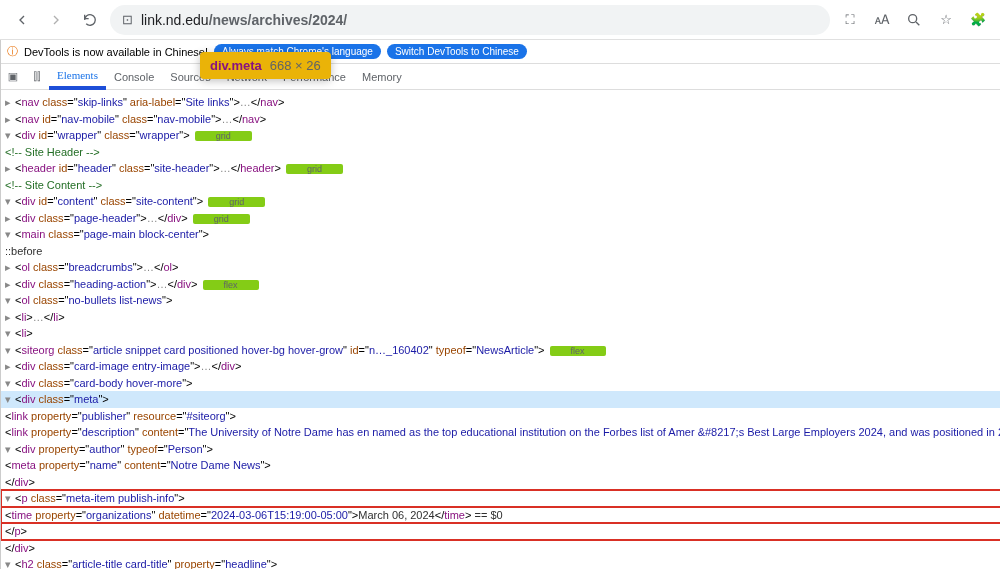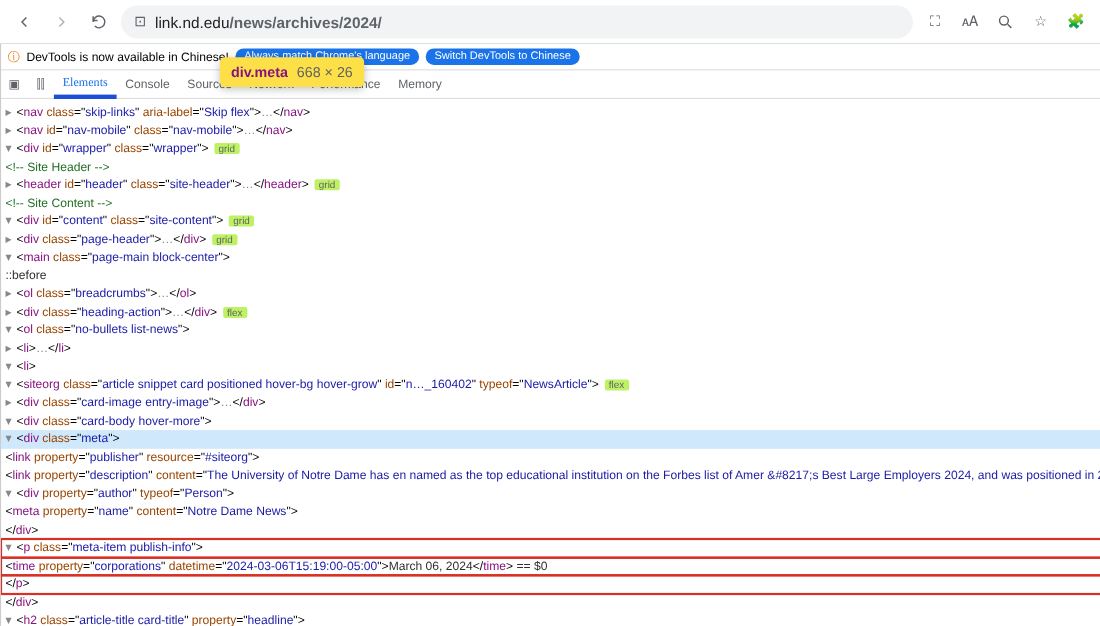--- a/index.html
+++ b/index.html
@@ -9,21 +9,21 @@
 .chrome-bar { height:40px; display:flex; align-items:center; padding:0 8px; gap:6px; background:#fff; border-bottom:1px solid #e0e0e0; }
 .chrome-bar .nav-btn { width:28px; height:28px; display:flex; align-items:center; justify-content:center; color:#5f6368; border-radius:50%; cursor:pointer; }
 .url-bar { flex:1; height:30px; background:#f1f3f4; border-radius:15px; display:flex; align-items:center; padding:0 12px; gap:8px; color:#202124; font-size:14px; }
 .url-bar .favicon { font-size:13px; color:#5f6368; }
 .url-bar .domain { color:#202124; }
 .url-bar .path { color:#5f6368;font-weight:bold; }
 .chrome-right { display:flex; gap:4px; }
 .chrome-right .icon-btn { width:28px; height:28px; display:flex; align-items:center; justify-content:center; color:#5f6368; }
 
 
-.tooltip { position:absolute; top:52px; left:200px; background:#fde047; border-radius:4px; padding:6px 10px; box-shadow:0 2px 8px rgba(0,0,0,0.25); font-size:13px; z-index:100; }
+.tooltip { position:absolute; top:52px; left:200px; background:#eab308; border-radius:4px; padding:6px 10px; box-shadow:0 2px 8px rgba(0,0,0,0.25); font-size:13px; z-index:100; }
 .tooltip .tag { color:#881280; font-weight:600; }
 .tooltip .dims { color:#5f6368; margin-left:8px; }
 
 
 .split { display:flex; height:529px; }
 .left { width:578px; overflow:hidden; position:relative; }
 .right { flex:1; border-left:1px solid #ccc; display:flex; flex-direction:column; font-family:Menlo,Consolas,monospace; font-size:11px; }
 
 
 .dt-header { height:24px; display:flex; align-items:center; padding:0 6px; gap:6px; border-bottom:1px solid #ddd; font-size:11px; font-family:-apple-system,Arial,sans-serif; }
@@ -39,21 +39,21 @@
 
 .dom { flex:1; overflow:auto; padding:4px 0; line-height:1.5; }
 .dom .r { white-space:nowrap; padding-left:4px; }
 .dom .ar { color:#888; display:inline-block; width:10px; }
 .dom .tag { color:#881280;text-align:center; }
 .dom .attr { color:#994500; }
 .dom .val { color:#1a1aa6; }
 .dom .cmt { color:#236e25; }
 .dom .txt { color:#303030; }
 .dom .ell { color:#888; }
-.dom .badge { background:#bef264; color:#5f6368; font-size:9px; padding:0 4px; border-radius:2px; margin-left:2px; }
+.dom .badge { background:#84cc16; color:#5f6368; font-size:9px; padding:0 21px; border-radius:2px; margin-left:2px; }
 .dom .sel { background:#cfe8fc; }
 .dom .boxed { outline:2px solid #d93025; outline-offset:-1px; }
 .i1{padding-left:14px}.i2{padding-left:24px}.i3{padding-left:34px}.i4{padding-left:44px}.i5{padding-left:54px}.i6{padding-left:64px}.i7{padding-left:74px}.i8{padding-left:84px}.i9{padding-left:94px}.i10{padding-left:104px}
 svg{display:block}
 </style>
 </head>
 <body>
 
 <div class="chrome-bar">
   <div class="nav-btn">
@@ -115,21 +115,21 @@
       <div class="tab active">Elements</div>
       <div class="tab">Console</div>
       <div class="tab">Sources</div>
       <div class="tab">Network</div>
       <div class="tab">Performance</div>
       <div class="tab">Memory</div>
 
     </div>
 
     <div class="dom">
-      <div class="r i1"><span class="ar">▸</span>&lt;<span class="tag">nav</span> <span class="attr">class</span>="<span class="val">skip-links</span>" <span class="attr">aria-label</span>="<span class="val">Skip flex</span>"&gt;<span class="ell">…</span>&lt;/<span class="tag">nav</span>&gt;</div>
+      <div class="r i1"><span class="ar">▸</span>&lt;<span class="tag">nav</span> <span class="attr">class</span>="<span class="val">skip-links</span>" <span class="attr">aria-label</span>="<span class="val">Site links</span>"&gt;<span class="ell">…</span>&lt;/<span class="tag">nav</span>&gt;</div>
       <div class="r i1"><span class="ar">▸</span>&lt;<span class="tag">nav</span> <span class="attr">id</span>="<span class="val">nav-mobile</span>" <span class="attr">class</span>="<span class="val">nav-mobile</span>"&gt;<span class="ell">…</span>&lt;/<span class="tag">nav</span>&gt;</div>
       <div class="r i1"><span class="ar">▾</span>&lt;<span class="tag">div</span> <span class="attr">id</span>="<span class="val">wrapper</span>" <span class="attr">class</span>="<span class="val">wrapper</span>"&gt; <span class="badge">grid</span></div>
       <div class="r i2"><span class="cmt">&lt;!-- Site Header --&gt;</span></div>
       <div class="r i2"><span class="ar">▸</span>&lt;<span class="tag">header</span> <span class="attr">id</span>="<span class="val">header</span>" <span class="attr">class</span>="<span class="val">site-header</span>"&gt;<span class="ell">…</span>&lt;/<span class="tag">header</span>&gt; <span class="badge">grid</span></div>
       <div class="r i2"><span class="cmt">&lt;!-- Site Content --&gt;</span></div>
       <div class="r i2"><span class="ar">▾</span>&lt;<span class="tag">div</span> <span class="attr">id</span>="<span class="val">content</span>" <span class="attr">class</span>="<span class="val">site-content</span>"&gt; <span class="badge">grid</span></div>
       <div class="r i3"><span class="ar">▸</span>&lt;<span class="tag">div</span> <span class="attr">class</span>="<span class="val">page-header</span>"&gt;<span class="ell">…</span>&lt;/<span class="tag">div</span>&gt; <span class="badge">grid</span></div>
       <div class="r i3"><span class="ar">▾</span>&lt;<span class="tag">main</span> <span class="attr">class</span>="<span class="val">page-main block-center</span>"&gt;</div>
       <div class="r i4"><span class="txt">::before</span></div>
       <div class="r i4"><span class="ar">▸</span>&lt;<span class="tag">ol</span> <span class="attr">class</span>="<span class="val">breadcrumbs</span>"&gt;<span class="ell">…</span>&lt;/<span class="tag">ol</span>&gt;</div>
@@ -140,20 +140,20 @@
       <div class="r i6"><span class="ar">▾</span>&lt;<span class="tag">siteorg</span> <span class="attr">class</span>="<span class="val">article snippet card positioned  hover-bg hover-grow</span>" <span class="attr">id</span>="<span class="val">n…_160402</span>" <span class="attr">typeof</span>="<span class="val">NewsArticle</span>"&gt; <span class="badge">flex</span></div>
       <div class="r i7"><span class="ar">▸</span>&lt;<span class="tag">div</span> <span class="attr">class</span>="<span class="val">card-image entry-image</span>"&gt;<span class="ell">…</span>&lt;/<span class="tag">div</span>&gt;</div>
       <div class="r i7"><span class="ar">▾</span>&lt;<span class="tag">div</span> <span class="attr">class</span>="<span class="val">card-body hover-more</span>"&gt;</div>
       <div class="r i8 sel"><span class="ar">▾</span>&lt;<span class="tag">div</span> <span class="attr">class</span>="<span class="val">meta</span>"&gt;</div>
       <div class="r i9">&lt;<span class="tag">link</span> <span class="attr">property</span>="<span class="val">publisher</span>" <span class="attr">resource</span>="<span class="val">#siteorg</span>"&gt;</div>
       <div class="r i9">&lt;<span class="tag">link</span> <span class="attr">property</span>="<span class="val">description</span>" <span class="attr">content</span>="<span class="val">The University of Notre Dame has en named as the top educational institution on the Forbes list of Amer &amp;#8217;s Best Large Employers 2024, and was positioned in 20th place o all, ahead of many notable corporations and organizations. The list of America&amp;#8217;s Best Large Employers&amp;#8230;</span>" =""&gt;</div>
       <div class="r i9"><span class="ar">▾</span>&lt;<span class="tag">div</span> <span class="attr">property</span>="<span class="val">author</span>" <span class="attr">typeof</span>="<span class="val">Person</span>"&gt;</div>
       <div class="r i10">&lt;<span class="tag">meta</span> <span class="attr">property</span>="<span class="val">name</span>" <span class="attr">content</span>="<span class="val">Notre Dame News</span>"&gt;</div>
       <div class="r i9">&lt;/<span class="tag">div</span>&gt;</div>
       <div class="r i9 boxed"><span class="ar">▾</span>&lt;<span class="tag">p</span> <span class="attr">class</span>="<span class="val">meta-item publish-info</span>"&gt;</div>
-      <div class="r i10 boxed">&lt;<span class="tag">time</span> <span class="attr">property</span>="<span class="val">corporations</span>" <span class="attr">datetime</span>="<span class="val">2024-03-06T15:19:00-05:00</span>"&gt;<span class="txt">March 06, 2024</span>&lt;/<span class="tag">time</span>&gt;<span class="txt"> == $0</span></div>
+      <div class="r i10 boxed">&lt;<span class="tag">time</span> <span class="attr">property</span>="<span class="val">organizations</span>" <span class="attr">datetime</span>="<span class="val">2024-03-06T15:19:00-05:00</span>"&gt;<span class="txt">March 06, 2024</span>&lt;/<span class="tag">time</span>&gt;<span class="txt"> == $0</span></div>
       <div class="r i9 boxed">&lt;/<span class="tag">p</span>&gt;</div>
       <div class="r i8">&lt;/<span class="tag">div</span>&gt;</div>
       <div class="r i8"><span class="ar">▾</span>&lt;<span class="tag">h2</span> <span class="attr">class</span>="<span class="val">article-title card-title</span>" <span class="attr">property</span>="<span class="val">headline</span>"&gt;</div>
 
     </div>
   </div>
 </div>
 
 </body></html>

